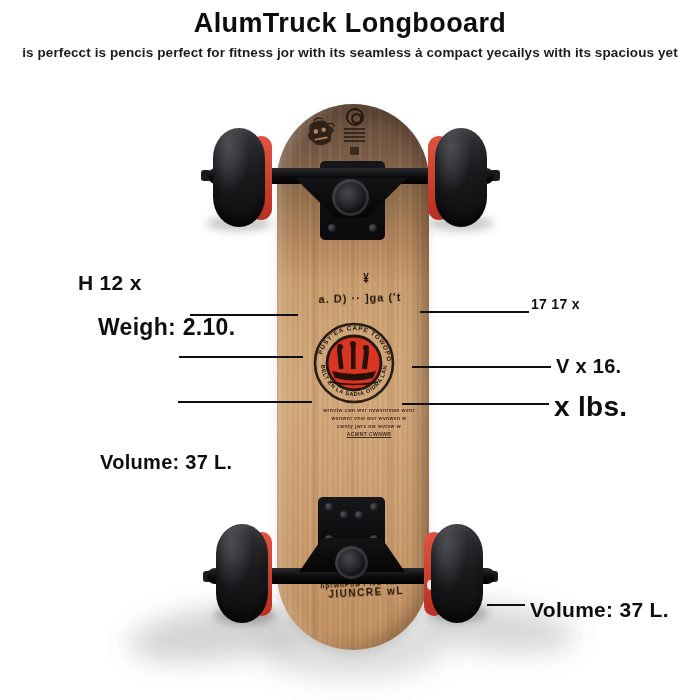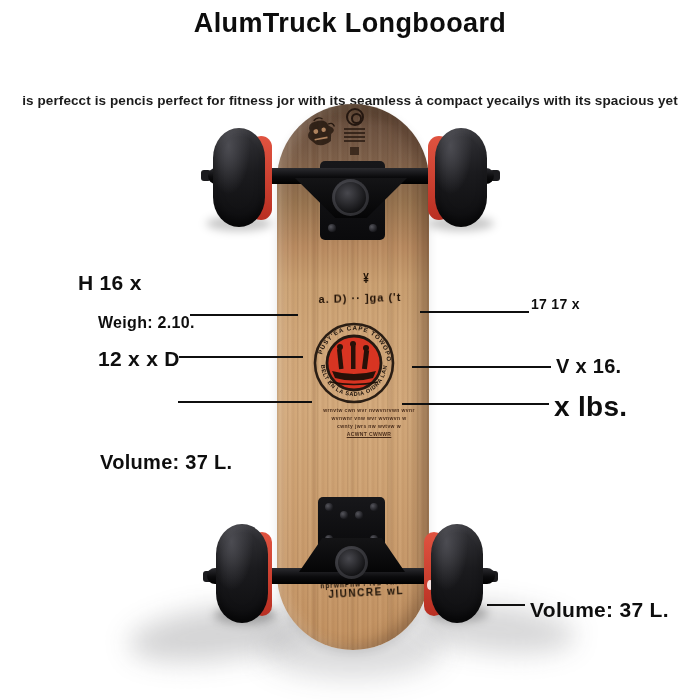--- a/index.html
+++ b/index.html
@@ -3,21 +3,21 @@
 <meta charset="utf-8">
 <style>
   html,body{margin:0;padding:0;background:#fff;}
   .canvas{position:relative;width:700px;height:700px;background:#ffffff;overflow:hidden;
           font-family:"Liberation Sans",sans-serif;color:#111;border-radius:9px;}
   
   .title{position:absolute;top:8px;left:0;width:700px;text-align:center;
          font-size:27px;font-weight:800;letter-spacing:.4px;color:#0d0d0d;}
   .tag{position:absolute;left:20px;width:660px;text-align:center;
        font-size:13.5px;font-weight:600;color:#1c1c1c;letter-spacing:.1px;}
-  .tag1{top:45px;margin-top:48px;} .tag2{top:64px;}
+  .tag1{top:45px;} .tag2{top:64px;}
   
   .shadow{position:absolute;border-radius:50%;pointer-events:none;}
   .sh-topL{left:206px;top:216px;width:66px;height:15px;background:rgba(0,0,0,.22);filter:blur(4px);}
   .sh-topR{left:428px;top:216px;width:66px;height:15px;background:rgba(0,0,0,.22);filter:blur(4px);}
   .sh-botL{left:128px;top:608px;width:180px;height:52px;background:rgba(40,40,45,.20);filter:blur(13px);transform:rotate(-7deg);}
   .sh-botR{left:408px;top:604px;width:168px;height:48px;background:rgba(40,40,45,.18);filter:blur(13px);transform:rotate(6deg);}
   .sh-botC{left:262px;top:622px;width:180px;height:56px;background:rgba(40,40,45,.16);filter:blur(14px);}
   .sh-cL{left:214px;top:606px;width:62px;height:18px;background:rgba(0,0,0,.28);filter:blur(5px);}
   .sh-cR{left:428px;top:604px;width:60px;height:18px;background:rgba(0,0,0,.26);filter:blur(5px);}
   
@@ -195,22 +195,21 @@
   <div class="wheel w-br"></div>
 
   <div class="line" style="left:190px;top:314px;width:108px;"></div>
   <div class="line" style="left:179px;top:356px;width:124px;"></div>
   <div class="line" style="left:178px;top:401px;width:134px;"></div>
   <div class="line" style="left:420px;top:311px;width:109px;"></div>
   <div class="line" style="left:412px;top:366px;width:139px;"></div>
   <div class="line" style="left:402px;top:403px;width:147px;"></div>
   <div class="line" style="left:487px;top:604px;width:38px;"></div>
 
-  <div class="lbl" style="left:78px;top:271px;font-size:21px;">H 16  x</div>
-  <div class="lbl" style="left:98px;top:314px;font-size:16px;">Weigh: 2.10.</div>
-  <div class="lbl" style="left:98px;top:347px;font-size:21px;">12  x x D</div>
+  <div class="lbl" style="left:78px;top:271px;font-size:21px;">H 12  x</div>
+  <div class="lbl" style="left:98px;top:314px;font-size:23px;">Weigh: 2.10.</div>
   <div class="lbl" style="left:100px;top:451px;font-size:20px;">Volume: 37 L.</div>
   <div class="lbl" style="left:531px;top:296px;font-size:14px;">17 17  x</div>
   <div class="lbl" style="left:556px;top:355px;font-size:20px;">V x 16.</div>
   <div class="lbl" style="left:554px;top:391px;font-size:28px;">x  lbs.</div>
   <div class="lbl" style="left:530px;top:598px;font-size:21px;">Volume: 37 L.</div>
 
 </div>
 
 </body></html>

